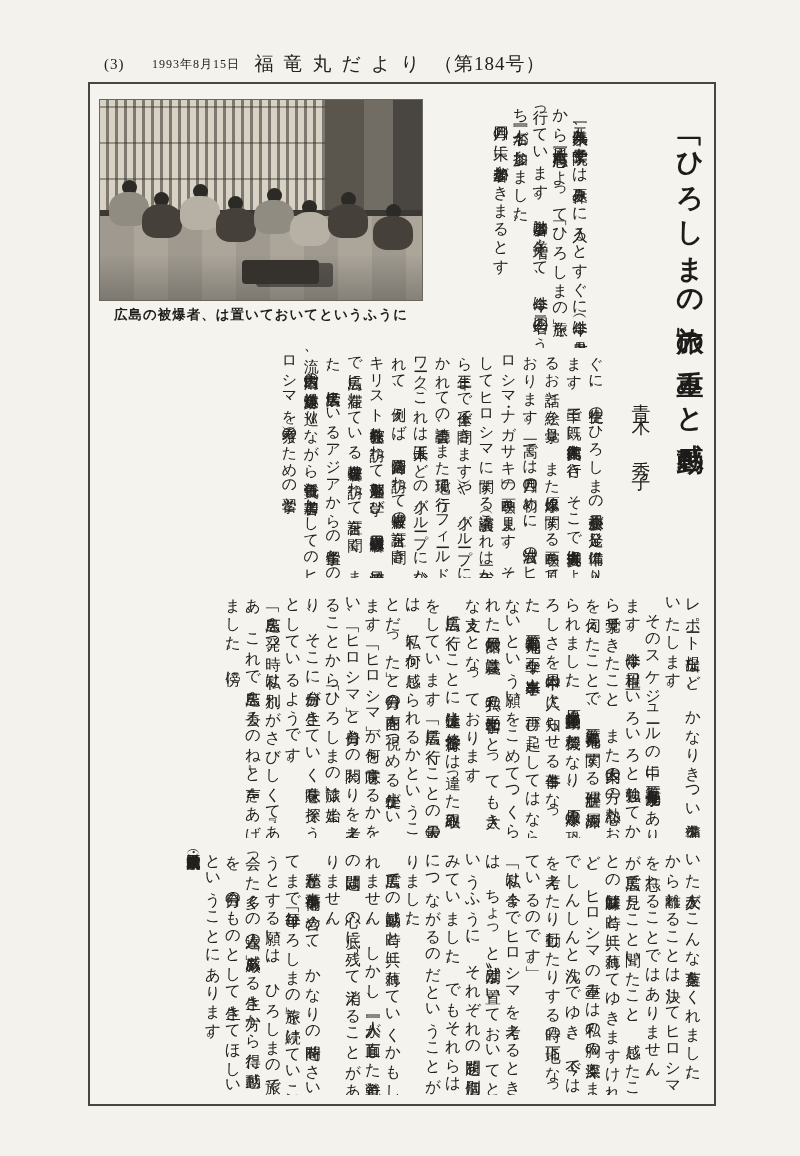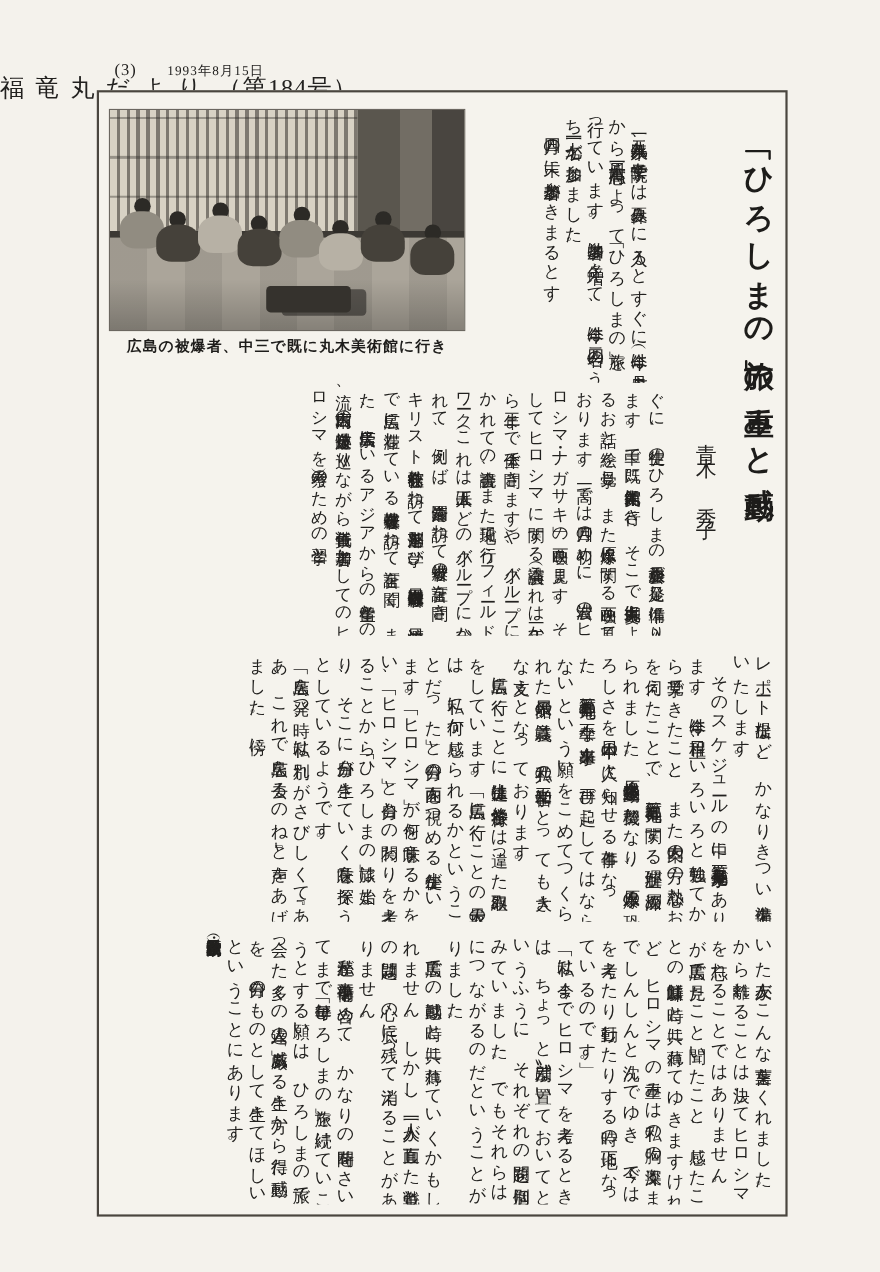--- a/index.html
+++ b/index.html
@@ -6,21 +6,21 @@
   body{
     width:800px;height:1156px;position:relative;overflow:hidden;
     background:#f4f2ec;
     font-family:"Liberation Serif","DejaVu Serif",serif;
     color:#22211f;
   }
   
   .hdr{position:absolute;left:0;top:50px;width:800px;height:30px;}
   .pagenum{position:absolute;left:104px;top:6px;font-size:15px;letter-spacing:1px;}
   .dateline{position:absolute;left:152px;top:6px;font-size:12px;letter-spacing:1px;}
-  .masthead{position:absolute;left:0;top:15px;width:800px;text-align:left;font-size:22px;}
+  .masthead{position:absolute;left:0;top:1px;width:800px;text-align:center;font-size:19px;}
   .masthead .mh{letter-spacing:10px;}
   .masthead .iss{letter-spacing:1px;margin-left:4px;}
   
   .box{
     position:absolute;left:88px;top:82px;width:624px;height:1020px;
     border:2px solid #4a463f;background:#f5f3ed;
   }
   .vtext{
     position:absolute;
     writing-mode:vertical-rl;
@@ -144,21 +144,21 @@
       </div>
     <div class="fig" style="left:70%;top:46%">
         <div class="hd"></div>
         <div class="bd"></div>
       </div>
     <div class="fig" style="left:84%;top:52%">
         <div class="hd"></div>
         <div class="bd"></div>
       </div>
   </div>
-  <div class="caption">広島の被爆者、中三で既に丸木美術館に行き</div>
+  <div class="caption">広島の被爆者、は置いておいてというふうに</div>
 
   <div class="vtext intro">
       <p class="indent ">一九八二年以来、女子学院では夏休みに入るとすぐに（今年は七月十六日から十八日）高一有志によって「ひろしまの旅」を行っています。参加者は年々増えて、今年は二四〇名のうち一七一名が参加しました。</p>
       <p class="indent ">四月の末に参加者がきまるとす</p>
     </div>
   <div class="vtext middle">
       <p class="">ぐに、生徒のひろしまの旅委員会が発足し準備に入ります。中三で既に丸木美術館に行き、そこで丸木御夫妻によるお話と絵を見学し、また原水爆に関する映画を見ております。高一では四月の初めに、岩波の「ヒロシマ・ナガサキ」の映画を見ます。そしてヒロシマに関する講演会（これは一年から三年まで全体で聞きます）や、小グループに分かれての読書会、また現地で行うフィールドワーク（これは十五人ほどの小グループに分かれて、例えば、清鈴園を訪ねて被爆者の証言を聞き、キリスト教社会館を訪ねて部落差別を学び、在日韓国人被爆者や、渡日治療で広島に滞在している在韓被爆者を訪ねて証言を聞く。また、広島大学にいるアジアからの留学生との交流、広島市内の被爆遺跡を巡りながら戦争責任、加害者としてのヒロシマを考察）のための学習と</p>
     </div>
   <div class="vtext lowerA">
       <p class="">レポート提出など、かなりきつい準備をいたします。</p>

